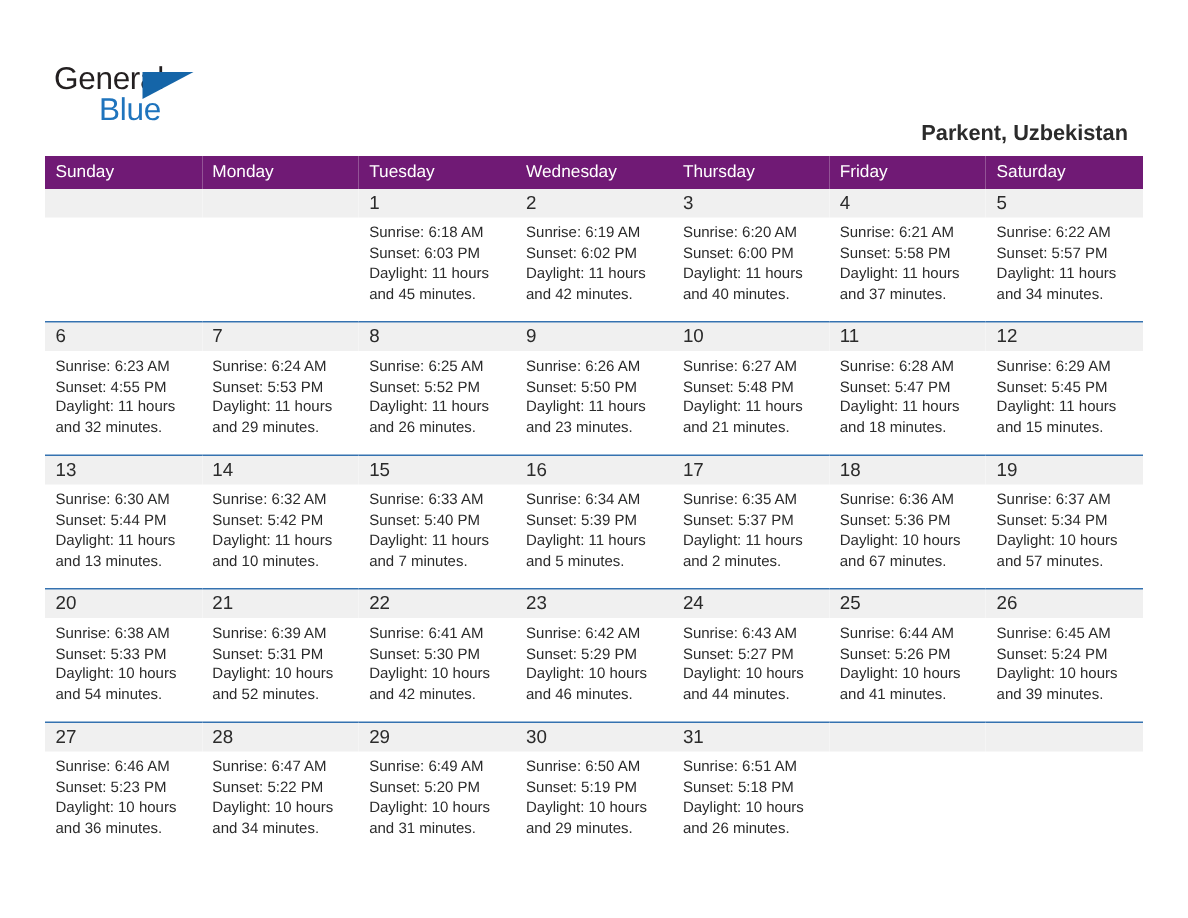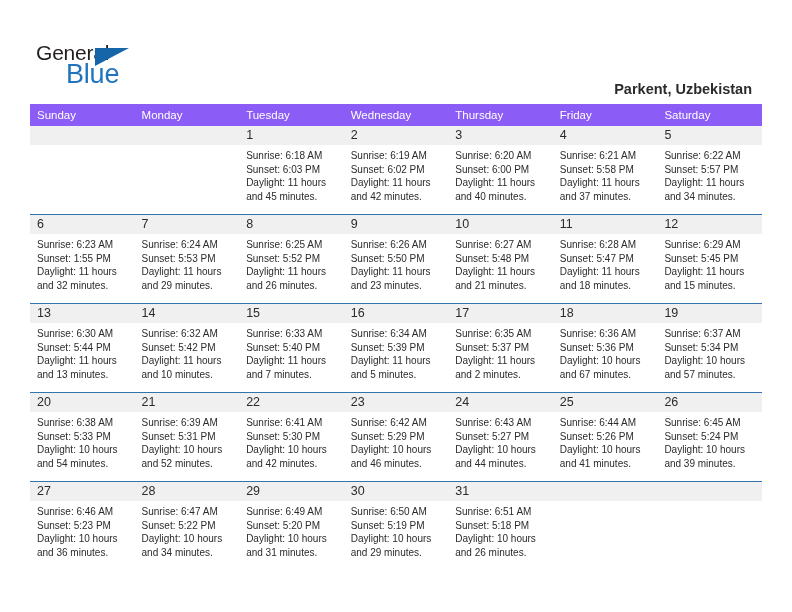--- a/index.html
+++ b/index.html
@@ -40,21 +40,21 @@
     padding-top: 4px;
   }
   .brand-general {
     font-size: 21px;
     color: #231f20;
     letter-spacing: -0.2px;
     line-height: 22px;
     display: block;
   }
   .brand-blue {
-    font-size: 27px;
+    font-size: 21px;
     color: #1f74bd;
     letter-spacing: -0.2px;
     line-height: 22px;
     display: block;
     margin-left: 30px;
     margin-top: -1px;
   }
   .brand-triangle {
     position: absolute;
     left: 59px;
@@ -87,21 +87,21 @@
   
   .calendar {
     position: absolute;
     left: 30px;
     top: 104px;
     width: 732px;
     border-collapse: collapse;
     table-layout: fixed;
   }
   .calendar th {
-    background: #8b5cf6;
+    background: #701a75;
     color: #ffffff;
     font-size: 11.5px;
     font-weight: normal;
     text-align: left;
     padding: 5px 0 5px 7px;
     height: 18px;
     box-sizing: border-box;
     border: none;
   }
   .calendar td {
@@ -239,21 +239,21 @@
               </div>
             </div>
           </td>
         </tr>
         <tr class="week-row">
           <td>
             <div class="daycell">
               <div class="daynum">6</div>
               <div class="dayinfo">
                 <div>Sunrise: 6:23 AM</div>
-                <div>Sunset: 1:55 PM</div>
+                <div>Sunset: 4:55 PM</div>
                 <div>Daylight: 11 hours</div>
                 <div>and 32 minutes.</div>
               </div>
             </div>
           </td>
           <td>
             <div class="daycell">
               <div class="daynum">7</div>
               <div class="dayinfo">
                 <div>Sunrise: 6:24 AM</div>

